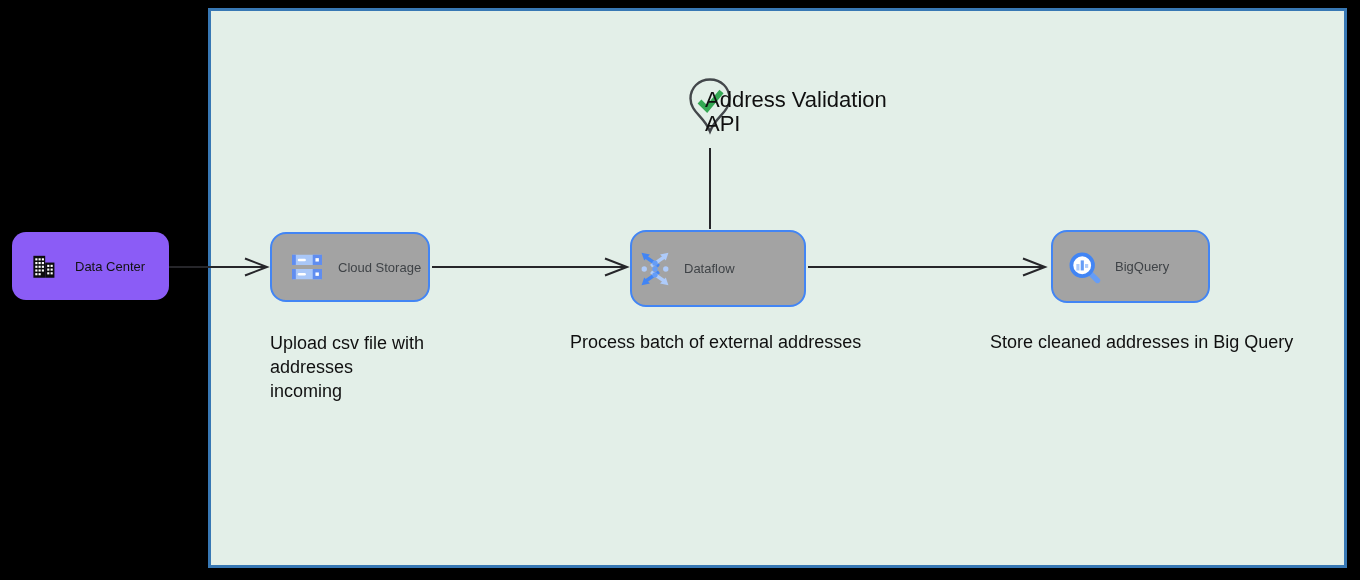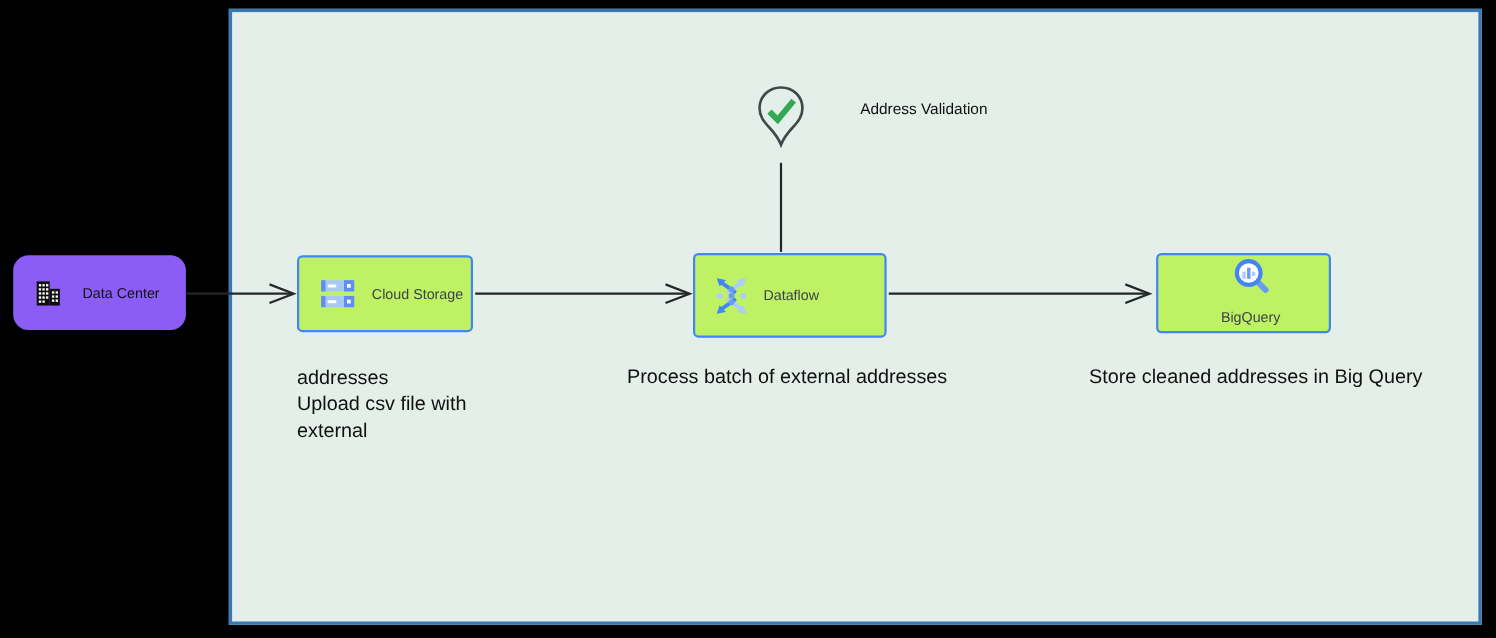--- a/index.html
+++ b/index.html
@@ -30,66 +30,66 @@
     left: 0; top: 0;
     width: 1360px;
     height: 580px;
     z-index: 2;
     pointer-events: none;
   }
   .node {
     position: absolute;
     display: flex;
     align-items: center;
-    background: #bef264;
+    background: #a3a3a3;
     border: 2.5px solid #4285f4;
-    border-radius: 5px;
+    border-radius: 16px;
     box-sizing: border-box;
     z-index: 3;
   }
   .node .label {
     font-size: 13px;
     color: #3f4347;
     white-space: nowrap;
   }
   #node-data-center {
     left: 12px; top: 232px; width: 157px; height: 68px;
     background: #8b5cf6;
     border: none;
     border-radius: 14px;
     padding-left: 18px;
     gap: 18px;
     box-shadow: 0 1px 2px rgba(0,0,0,0.45);
   }
   #node-data-center .label { color: #121212; }
   #node-cloud-storage { left: 270px; top: 232px; width: 160px; height: 70px; padding-left: 18px; gap: 14px; }
-  #node-dataflow     { left: 630px; top: 230px; width: 176px; height: 77px; padding-left: 14px; gap: 10px; }
-  #node-bigquery     { left: 1051px; top: 230px; width: 159px; height: 73px; padding-left: 13px; gap: 13px; flex-direction: column; }
+  #node-dataflow     { left: 630px; top: 230px; width: 176px; height: 77px; padding-left: 4px; gap: 10px; }
+  #node-bigquery     { left: 1051px; top: 230px; width: 159px; height: 73px; padding-left: 13px; gap: 13px; }
 
   .caption {
     position: absolute;
     font-size: 18px;
     line-height: 24px;
     color: #101010;
     z-index: 2;
     white-space: nowrap;
   }
   #caption-upload  { left: 270px; top: 331px; }
   #caption-process { left: 570px; top: 330px; }
   #caption-store   { left: 990px; top: 330px; }
 
   #av-pin {
     position: absolute;
     left: 687px; top: 77px;
     z-index: 2;
   }
   #av-label {
     position: absolute;
-    left: 782px; top: 88px;
-    font-size: 14px;
+    left: 705px; top: 88px;
+    font-size: 22px;
     line-height: 23.5px;
     color: #101010;
     z-index: 2;
     white-space: nowrap;
   }
   .icon { flex: 0 0 auto; display: block; }
 </style>
 </head>
 <body>
 
@@ -186,21 +186,22 @@
   </svg>
   <span class="label">BigQuery</span>
 </div>
 
 <svg id="av-pin" width="46" height="58" viewBox="0 0 46 58">
   <path d="M23 2.5 C11.7 2.5 3.5 10.8 3.5 21.5 C3.5 28.6 7.3 33.3 12.4 38.9 C16.2 43 20.3 47.7 23 54.5 C25.7 47.7 29.8 43 33.6 38.9 C38.7 33.3 42.5 28.6 42.5 21.5 C42.5 10.8 34.3 2.5 23 2.5 Z" fill="none" stroke="#43474b" stroke-width="2.4"></path>
   <polyline points="12.5,24.5 20,32 34.5,14.5" fill="none" stroke="#34a853" stroke-width="5.4"></polyline>
 </svg>
 <div id="av-label">
   <div>Address Validation</div>
+  <div>API</div>
 </div>
 
 <div class="caption" id="caption-upload">
+  <div>Upload csv file with</div>
   <div>addresses</div>
-  <div>Upload csv file with</div>
-  <div>external</div>
+  <div>incoming</div>
 </div>
 <div class="caption" id="caption-process">Process batch of external addresses</div>
 <div class="caption" id="caption-store">Store cleaned addresses in Big Query</div>
 
 </body></html>

